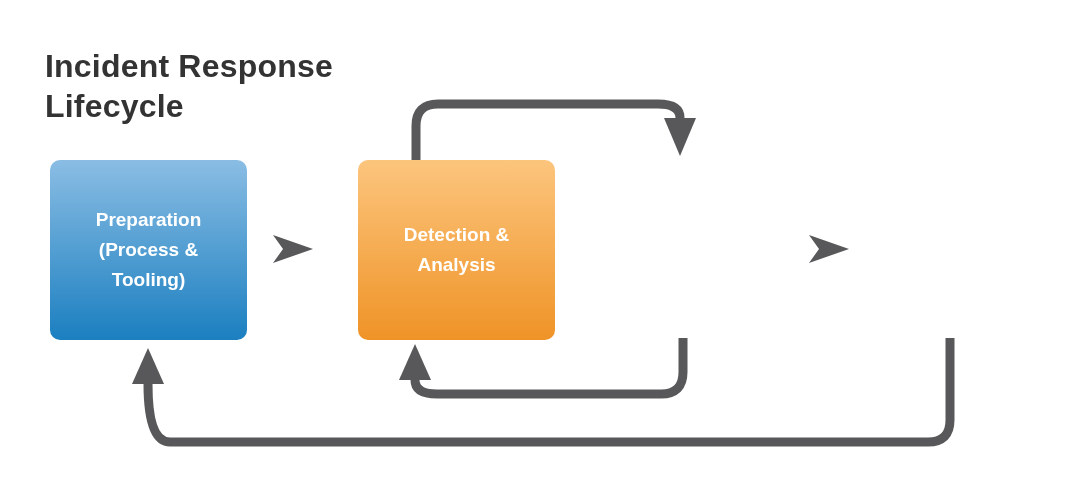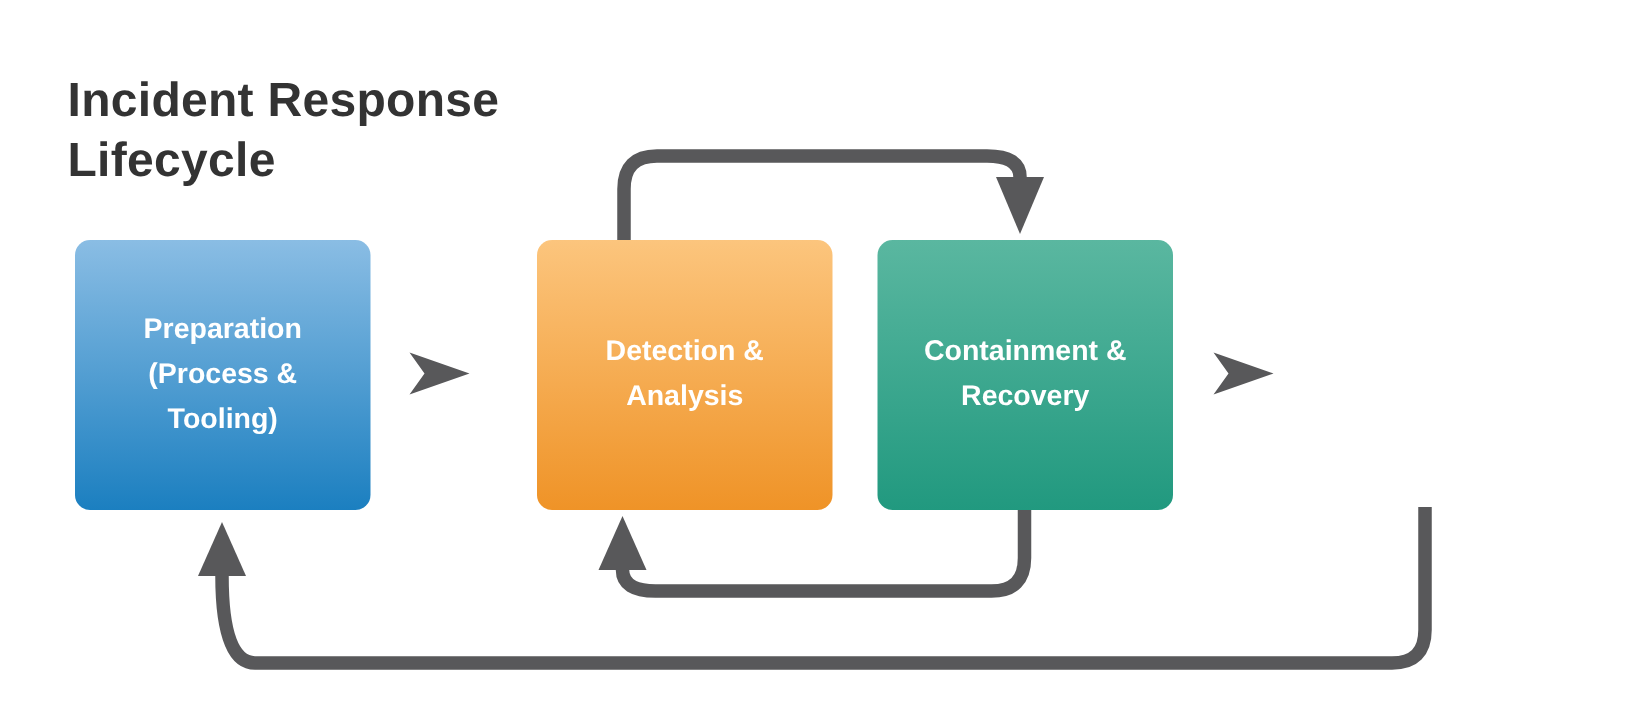--- a/index.html
+++ b/index.html
@@ -103,18 +103,15 @@
   </svg>
 
   <div class="stage stage-1" style="background: linear-gradient(rgb(138, 189, 228), rgb(27, 127, 192));">
     <div class="label">Preparation (Process &amp; Tooling)</div>
   </div>
 
   <div class="stage stage-2" style="background: linear-gradient(rgb(252, 197, 125), rgb(239, 147, 39)); margin-left: 40px;">
     <div class="label">Detection &amp; Analysis</div>
   </div>
 
-  <div class="stage stage-3" style="background: linear-gradient(rgb(90, 183, 160), rgb(33, 153, 127));">
-    <div class="label">Containment &amp; Recovery</div>
-  </div>
 
 
 </div>
 
 </body></html>

